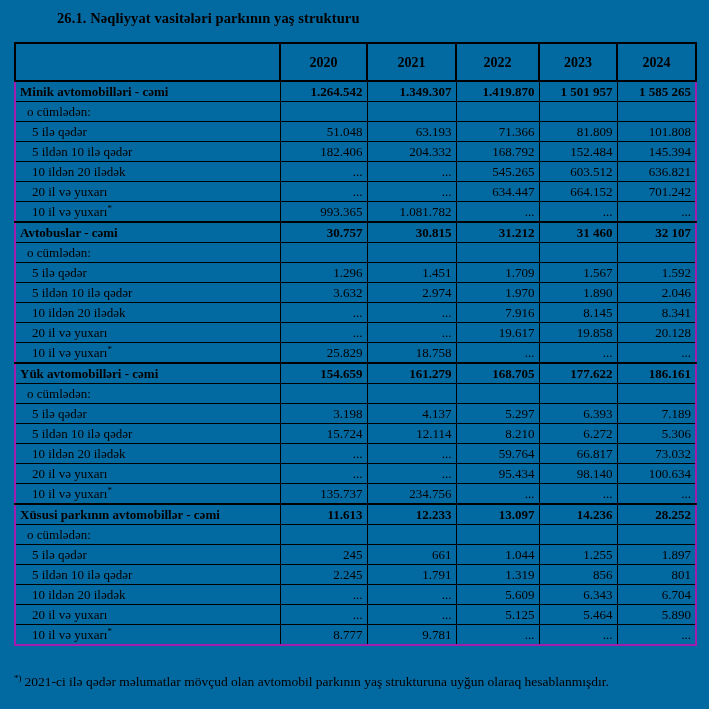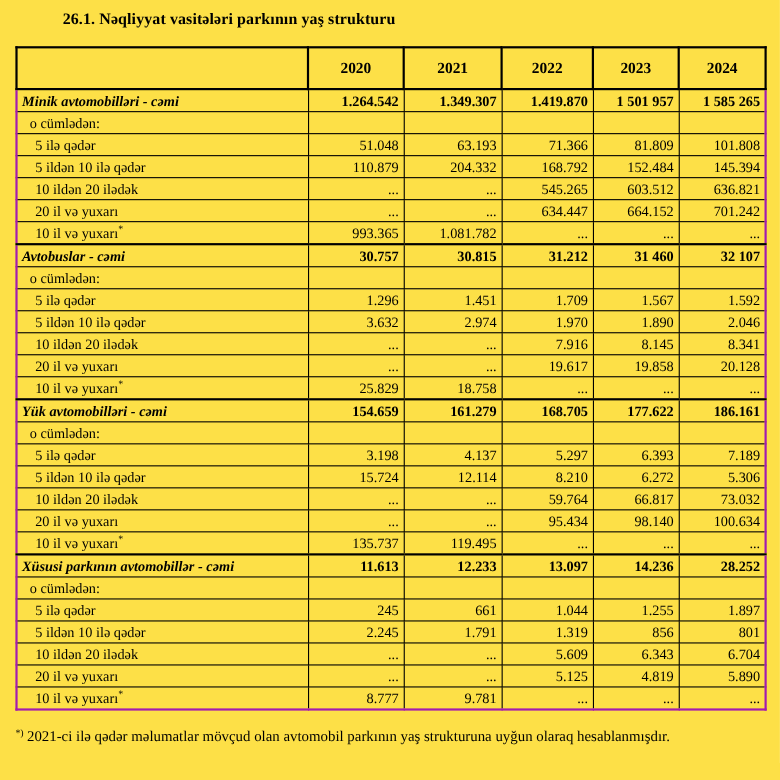--- a/index.html
+++ b/index.html
@@ -1,19 +1,19 @@
 <!DOCTYPE html>
 <html><head>
 <meta charset="utf-8">
 <style>
   html, body { margin: 0; padding: 0; background: #ffffff; }
   .page {
     position: relative;
     width: 709px; height: 709px;
-    background: #fde047;
+    background: #0369a1;
     color: #000000;
     font-family: "Liberation Serif", serif;
     overflow: hidden;
   }
   .title {
     margin: 10px 0 0 57px;
     font-size: 14.5px;
     font-weight: bold;
     letter-spacing: 0.1px;
   }
@@ -39,29 +39,29 @@
     font-size: 14px;
     font-weight: bold;
     text-align: center;
   }
   .stat-table td.value { text-align: right; }
   .stat-table td.label { text-align: left; }
   .stat-table tr.group-row td {
     font-weight: bold;
     border-top: 2px solid #000;
   }
-  .indent-0 { padding-left: 4px !important; font-style: italic; }
+  .indent-0 { padding-left: 4px !important; }
   .indent-1 { padding-left: 11px !important; }
   .indent-2 { padding-left: 16px !important; }
   .stat-table sup, .footnote sup {
     font-size: 9px;
     line-height: 0;
   }
   .footnote {
-    margin: 16px 0 0 14px;
+    margin: 28px 0 0 14px;
     font-size: 13.5px;
   }
   .footnote sup { margin-right: 3px; }
 </style>
 </head>
 <body>
 
 <div class="page">
 
   <div class="title">26.1. Nəqliyyat vasitələri parkının yaş strukturu</div>
@@ -105,21 +105,21 @@
         <tr>
           <td class="label indent-2"><span>5 ilə qədər</span></td>
           <td class="value">51.048</td>
           <td class="value">63.193</td>
           <td class="value">71.366</td>
           <td class="value">81.809</td>
           <td class="value">101.808</td>
         </tr>
         <tr>
           <td class="label indent-2"><span>5 ildən 10 ilə qədər</span></td>
-          <td class="value">110.879</td>
+          <td class="value">182.406</td>
           <td class="value">204.332</td>
           <td class="value">168.792</td>
           <td class="value">152.484</td>
           <td class="value">145.394</td>
         </tr>
         <tr>
           <td class="label indent-2"><span>10 ildən 20 ilədək</span></td>
           <td class="value">...</td>
           <td class="value">...</td>
           <td class="value">545.265</td>
@@ -242,21 +242,21 @@
           <td class="label indent-2"><span>20 il və yuxarı</span></td>
           <td class="value">...</td>
           <td class="value">...</td>
           <td class="value">95.434</td>
           <td class="value">98.140</td>
           <td class="value">100.634</td>
         </tr>
         <tr>
           <td class="label indent-2"><span>10 il və yuxarı</span><sup>*</sup></td>
           <td class="value">135.737</td>
-          <td class="value">119.495</td>
+          <td class="value">234.756</td>
           <td class="value">...</td>
           <td class="value">...</td>
           <td class="value">...</td>
         </tr>
         <tr class="group-row">
           <td class="label indent-0">Xüsusi parkının avtomobillər - cəmi</td>
           <td class="value">11.613</td>
           <td class="value">12.233</td>
           <td class="value">13.097</td>
           <td class="value">14.236</td>
@@ -292,21 +292,21 @@
           <td class="value">...</td>
           <td class="value">5.609</td>
           <td class="value">6.343</td>
           <td class="value">6.704</td>
         </tr>
         <tr>
           <td class="label indent-2"><span>20 il və yuxarı</span></td>
           <td class="value">...</td>
           <td class="value">...</td>
           <td class="value">5.125</td>
-          <td class="value">4.819</td>
+          <td class="value">5.464</td>
           <td class="value">5.890</td>
         </tr>
         <tr>
           <td class="label indent-2"><span>10 il və yuxarı</span><sup>*</sup></td>
           <td class="value">8.777</td>
           <td class="value">9.781</td>
           <td class="value">...</td>
           <td class="value">...</td>
           <td class="value">...</td>
         </tr>

